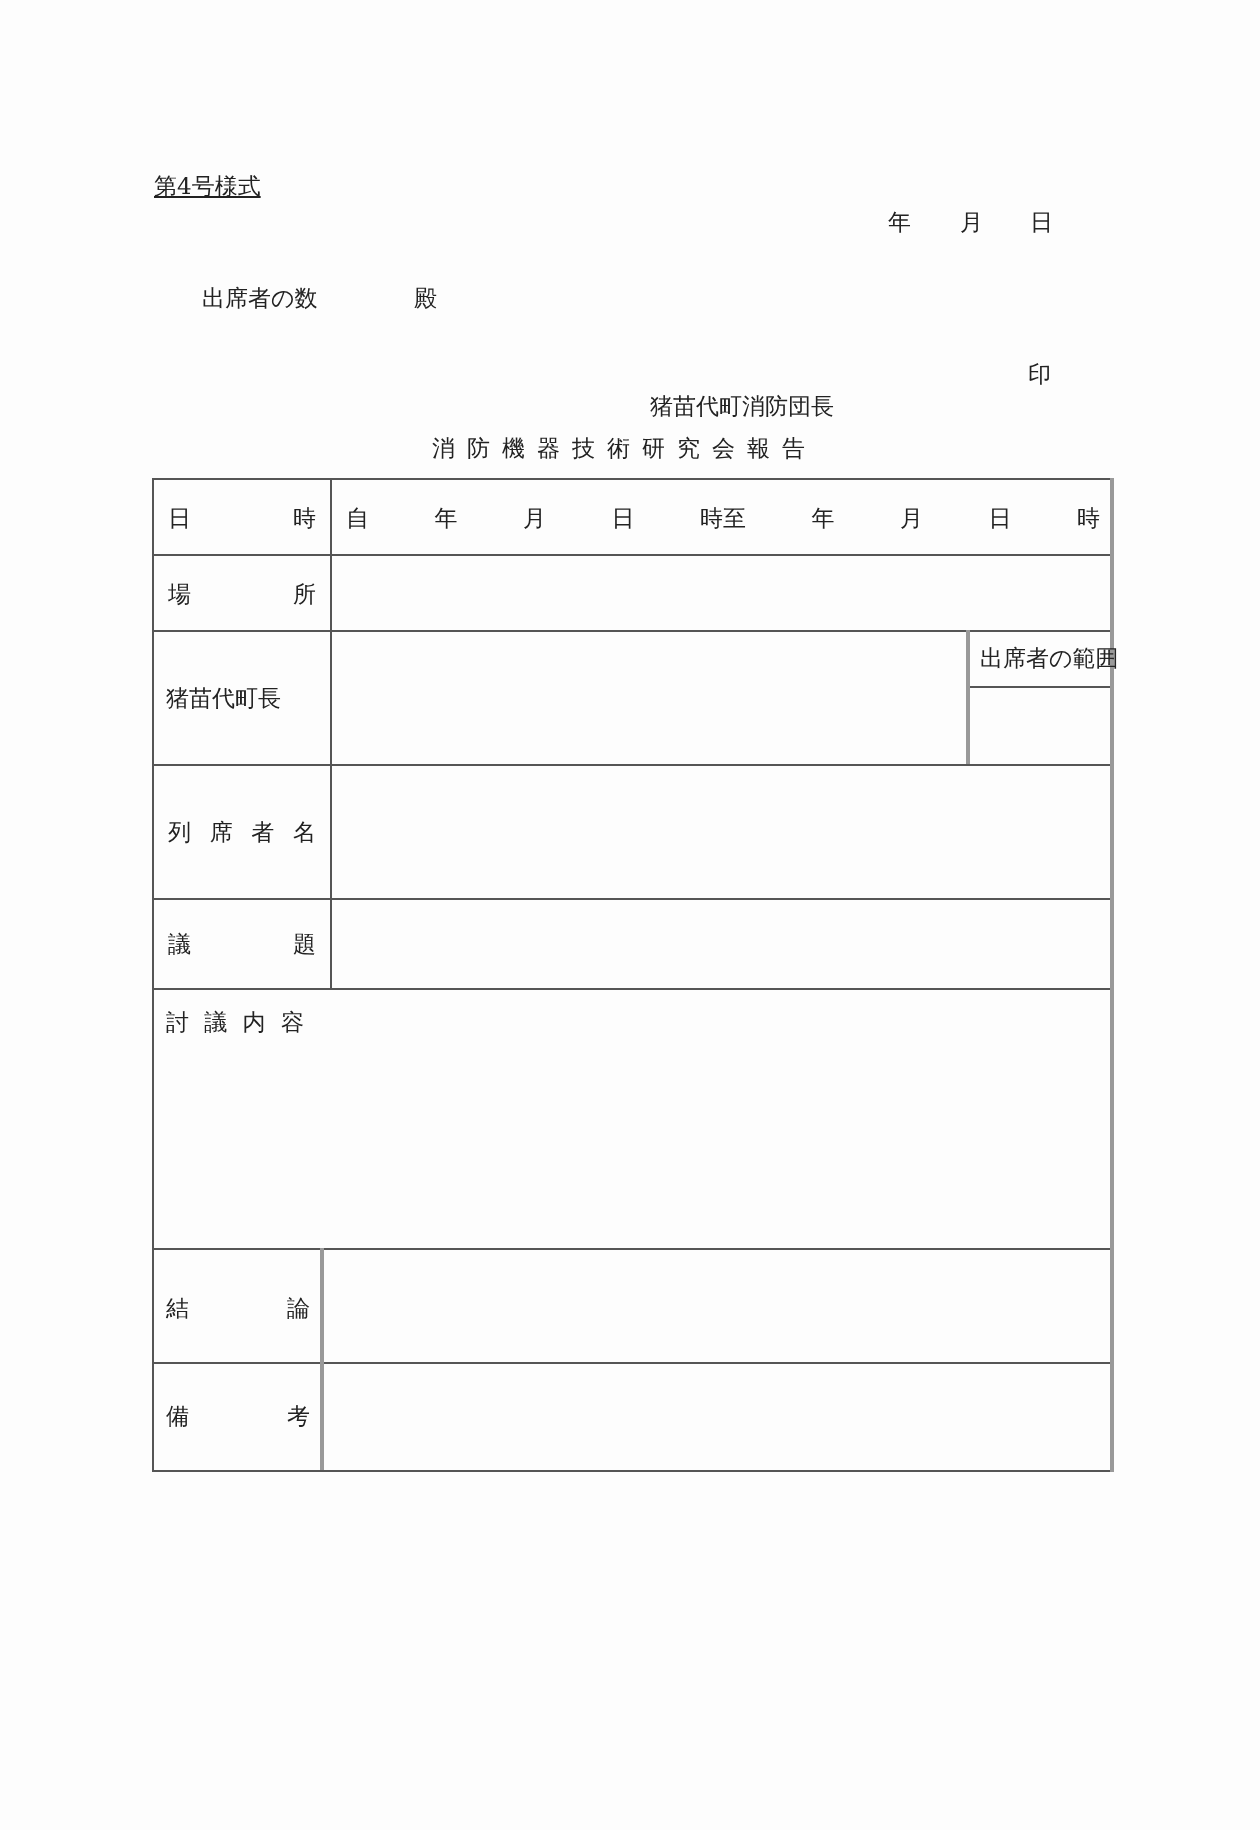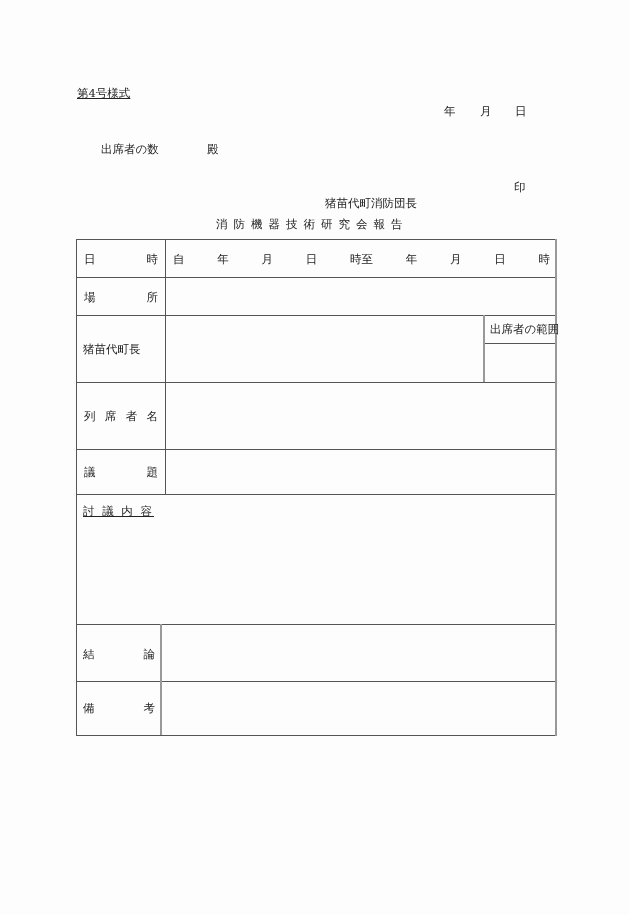--- a/index.html
+++ b/index.html
@@ -81,21 +81,21 @@
   <span>名</span>
 </div>
 <div class="abs" style="left:167px;top:383px;width:387px;height:65px;"></div>
 
 <div class="spread" style="left:84px;width:74px;top:465px;">
   <span>議</span>
   <span>題</span>
 </div>
 <div class="abs" style="left:167px;top:450px;width:387px;height:43px;"></div>
 
-<div class="abs" style="left:83px;top:504px;letter-spacing:2px;text-decoration:underline;">討 議 内 容</div>
+<div class="abs" style="left:83px;top:504px;letter-spacing:2px;">討 議 内 容</div>
 <div class="abs" style="left:78px;top:522px;width:476px;height:100px;"></div>
 
 <div class="spread" style="left:83px;width:72px;top:647px;">
   <span>結</span>
   <span>論</span>
 </div>
 <div class="abs" style="left:163px;top:625px;width:391px;height:55px;"></div>
 
 <div class="spread" style="left:83px;width:72px;top:701px;">
   <span>備</span>

